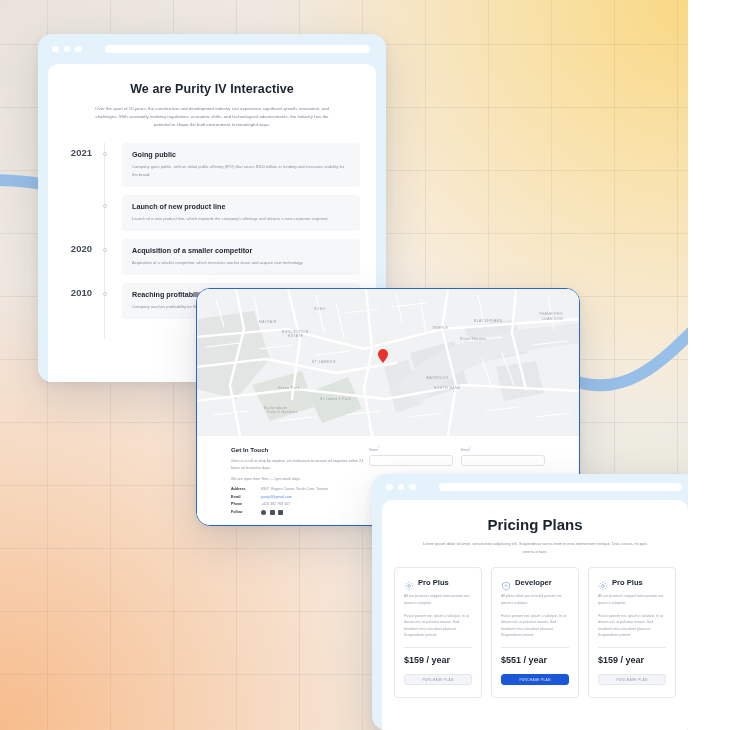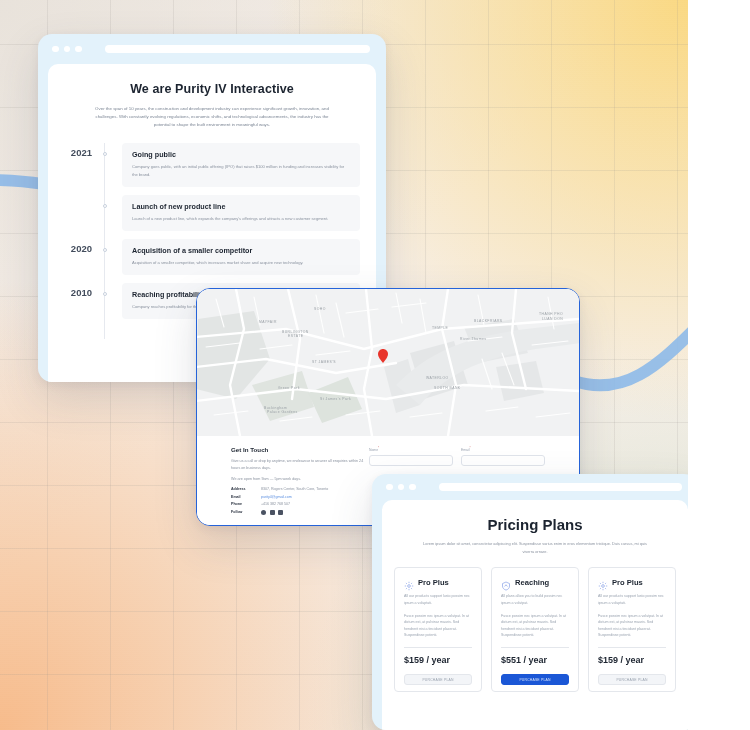--- a/index.html
+++ b/index.html
@@ -136,21 +136,21 @@
 
   
   #win-pricing { left: 372px; top: 474px; width: 326px; height: 256px; }
   #win-pricing .page { margin: 0 10px; }
   .pricing-head { text-align: center; padding: 16px 40px 0; }
   .pricing-title { font-size: 15px; font-weight: 700; color: #1c2430; margin-bottom: 7px; }
   .pricing-sub { font-size: 3.9px; line-height: 1.95; color: #8a929f; }
   .plans { display: flex; gap: 9px; padding: 12px 12px 0; }
   .plan {
     flex: 1; border: 1px solid #e4e7ec; border-radius: 4px;
-    padding: 9px 9px 6px; min-height: 120px;
+    padding: 9px 9px 12px; min-height: 120px;
   }
   .plan-head { display: flex; align-items: center; gap: 4px; margin-bottom: 6px; }
   .plan-icon { width: 10px; height: 10px; flex: 0 0 10px; }
   .plan-name { font-size: 7.6px; font-weight: 700; color: #1c2430; }
   .plan-lead { font-size: 3.6px; line-height: 1.85; color: #9aa3b0; margin-bottom: 6px; }
   .plan-desc { font-size: 3.6px; line-height: 1.85; color: #9aa3b0; }
   .plan-rule { border-top: 1px solid #e4e7ec; margin: 8px 0 7px; }
   .plan-price { font-size: 9px; font-weight: 700; color: #1c2430; margin-bottom: 9px; }
   .plan-btn {
     height: 11px; border-radius: 3px; background: #f3f5f8;
@@ -386,21 +386,21 @@
         </div>
 
         <div class="plan">
           <div class="plan-head">
             <span class="plan-icon">
               <svg viewBox="0 0 24 24" width="10" height="10" fill="none" stroke="#8ea6e8" stroke-width="1.8" stroke-linejoin="round">
                 <path d="M12 2.4 L20.4 6.2 L20.4 12 C20.4 17 16.8 20.4 12 21.8 C7.2 20.4 3.6 17 3.6 12 L3.6 6.2 Z"></path>
                 <path d="M8.6 13.2 L12 9 L15.4 13.2"></path>
               </svg>
             </span>
-            <span class="plan-name">Reaching</span>
+            <span class="plan-name">Developer</span>
           </div>
           <div class="plan-lead">All plans allow you to build possim nec ipsum a volutpat.</div>
           <div class="plan-desc">Fusce possim nec ipsum a volutpat. In at dictum est, at pulvinar mauris. Sed hendrerit nisi a tincidunt placerat. Suspendisse potenti.</div>
           <div class="plan-rule"></div>
           <div class="plan-price">$551 / year</div>
           <div class="plan-btn primary">PURCHASE PLAN</div>
         </div>
 
         <div class="plan">
           <div class="plan-head">

